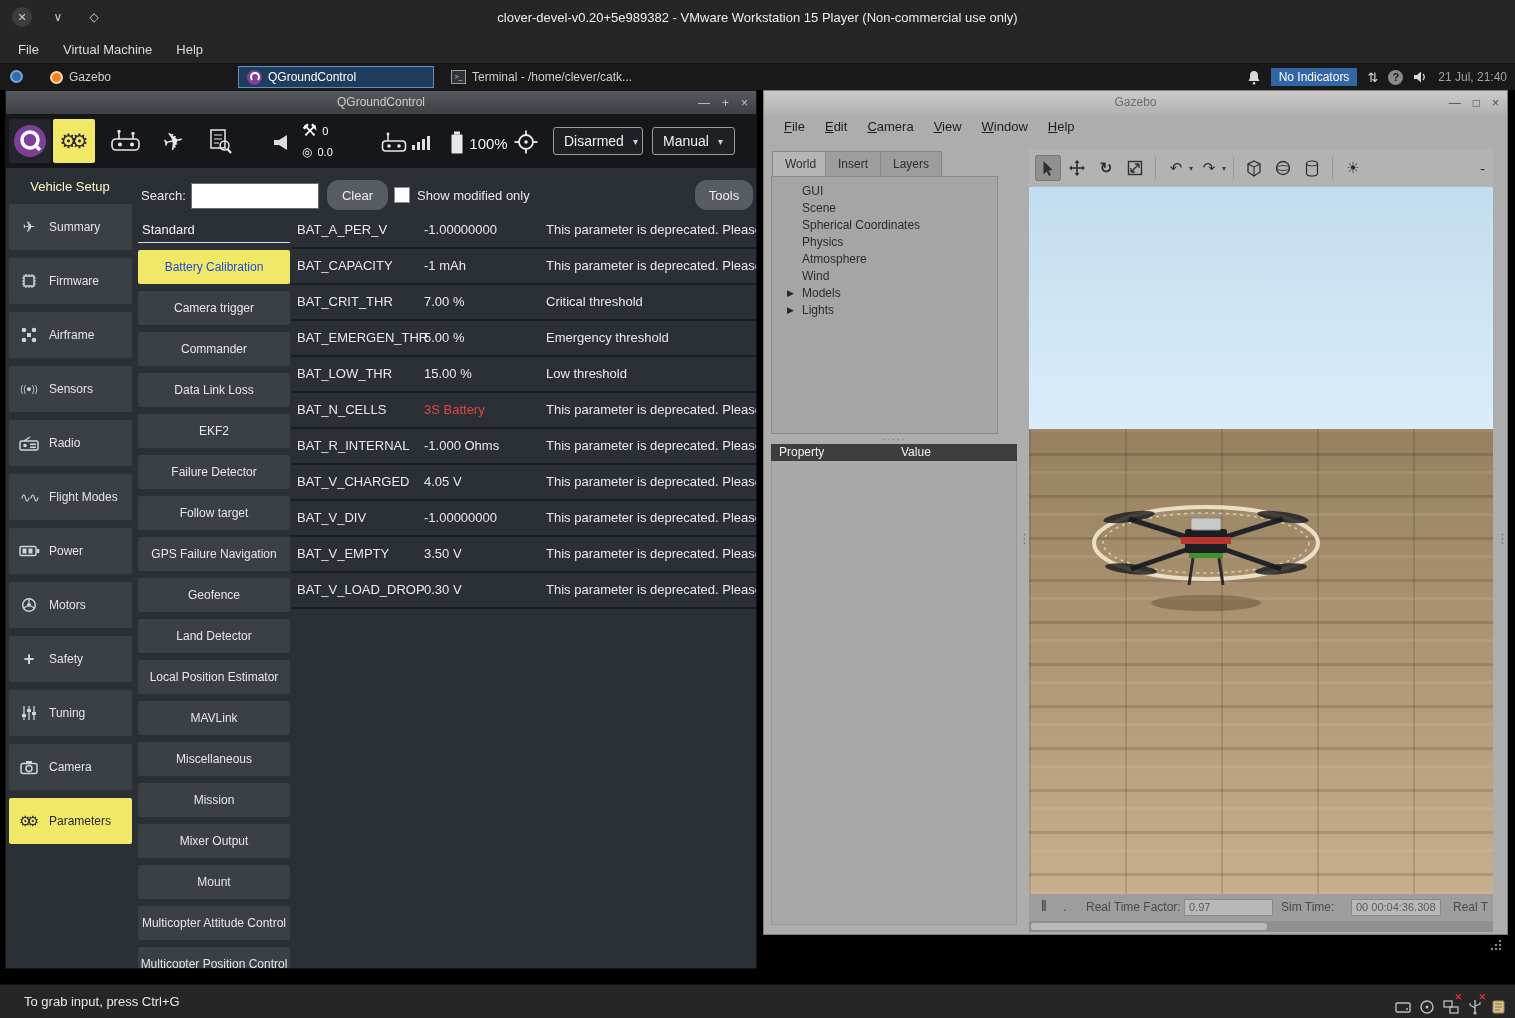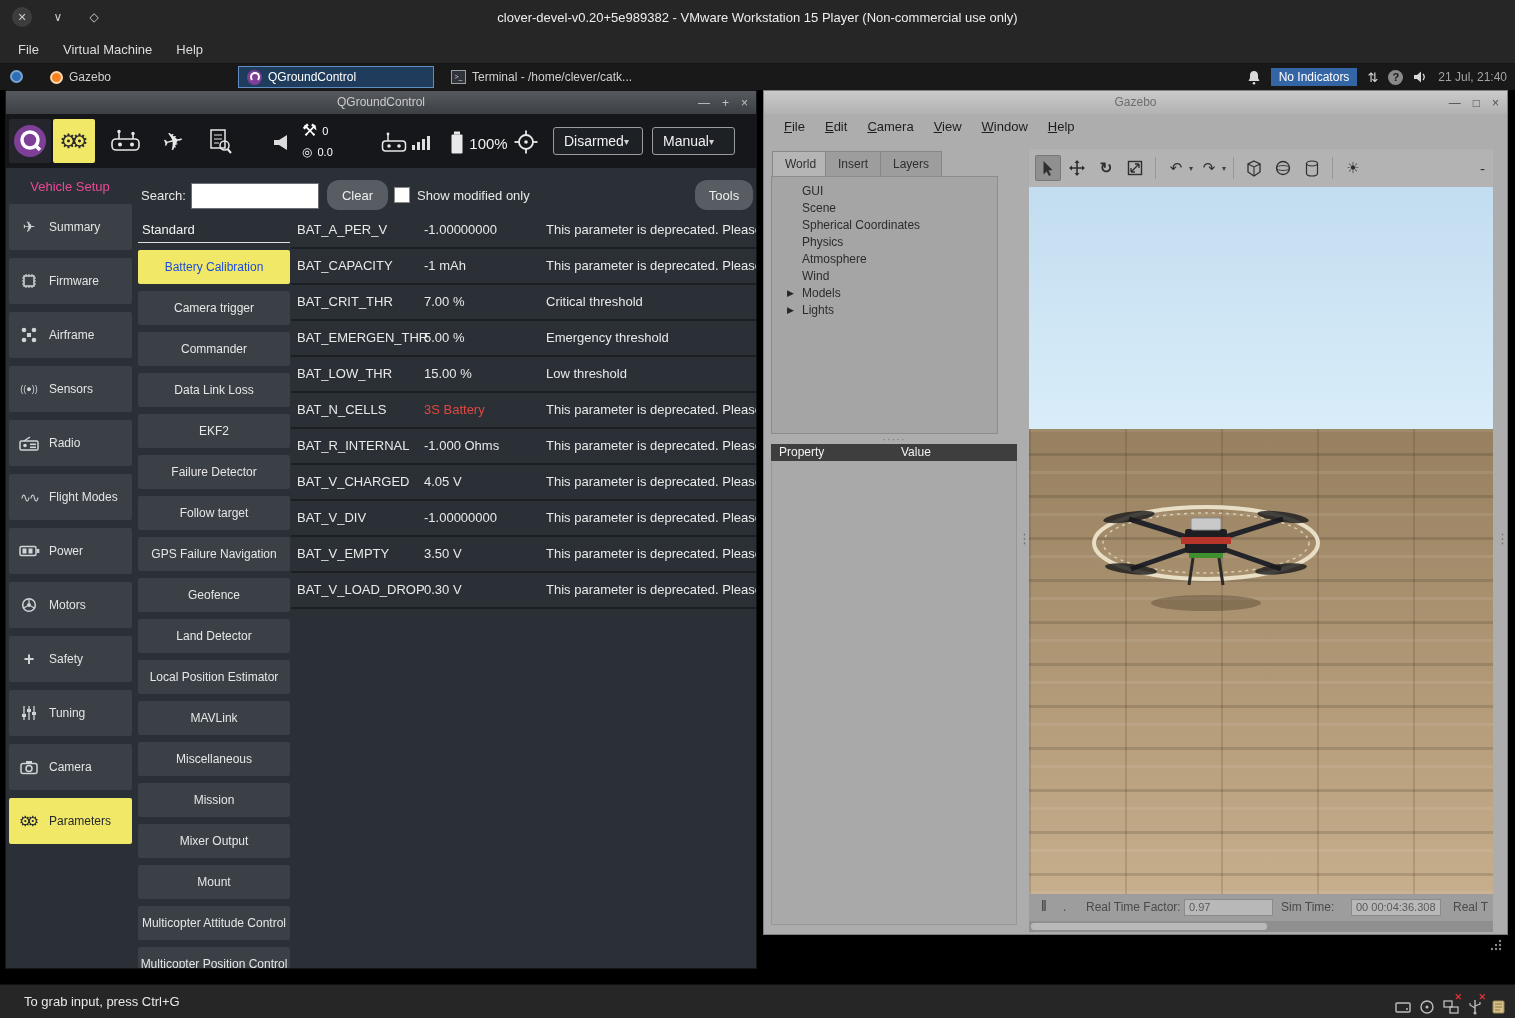--- a/index.html
+++ b/index.html
@@ -41,23 +41,23 @@
 .tool-box.logo{left:3px;background:#24262b}
 .tool-box.yellow{left:47px;background:#f2e868}
 .gears-dark{color:#2b2b2b;font-size:20px;letter-spacing:-7px;padding-right:7px}
 .tool-ic{position:absolute;top:9px;display:flex;align-items:center;justify-content:center;color:#e8e8e8}
 .plane-big{font-size:25px;transform:rotate(-12deg)}
 .stat-tools{left:296px;top:6px;color:#fff;font-size:11px;line-height:14px}
 .stat-tools .r{display:flex;align-items:center;gap:5px;height:21px}
 .rc-bars{display:flex;align-items:flex-end;gap:2px;margin-left:5px}
 .rc-bars i{display:block;width:3px;background:#e0e0e0}
 .batt-pct{font-size:15px;color:#f0f0f0;margin-left:5px}
-.armbtn{position:absolute;top:13px;height:28px;border:1px solid #9b9b9b;border-radius:3px;color:#f0f0f0;font-size:14px;display:flex;align-items:center;padding:0 10px;background:#1d2024}
+.armbtn{position:absolute;top:13px;height:28px;border:1px solid #9b9b9b;border-radius:3px;color:#f0f0f0;font-size:14px;display:flex;align-items:center;padding:0 10px;gap:9px;background:#1d2024}
 .armbtn .caret{font-size:10px;color:#d0d0d0}
-.vehicle-setup{left:0;top:88px;width:128px;text-align:center;color:#ec4899;font-size:13px}
+.vehicle-setup{left:0;top:88px;width:128px;text-align:center;color:#fef9c3;font-size:13px}
 .sb-item{left:3px;width:123px;height:46px;background:#3a4046;border-radius:2px;color:#e4e4e4;font-size:12px;display:flex;align-items:center;gap:7px;padding-left:7px}
 .sb-item .ico{width:26px;flex:0 0 26px;text-align:center;color:#cfd4d9;font-size:15px;display:flex;align-items:center;justify-content:center}
 .sb-item.active{background:#f2e868;color:#26292e}
 .sb-item.active .ico{color:#26292e}
 .p-label{color:#e8e8e8;font-size:13px}
 .search-input{left:185px;top:92px;width:128px;height:26px;background:#fff;border:1px solid #6b6f75;font-size:13px;padding:0 4px;color:#222}
 .btn-dark{position:absolute;background:#585d63;color:#ededed;font-size:13px;border-radius:12px;display:flex;align-items:center;justify-content:center;height:30px}
 .chk{left:388px;top:96px;width:16px;height:16px;background:#fff;border:1px solid #888}
 .cat{left:132px;top:128px;width:152px;height:24px;color:#f2f2f2;font-size:13px;border-bottom:1px solid #e0e0e0;padding-left:4px;line-height:22px}
 .grp{left:132px;width:152px;height:34px;background:#3a4046;border-radius:2px;color:#e6e6e6;font-size:12px;display:flex;align-items:center;justify-content:center;text-align:center;overflow:hidden;white-space:nowrap}

